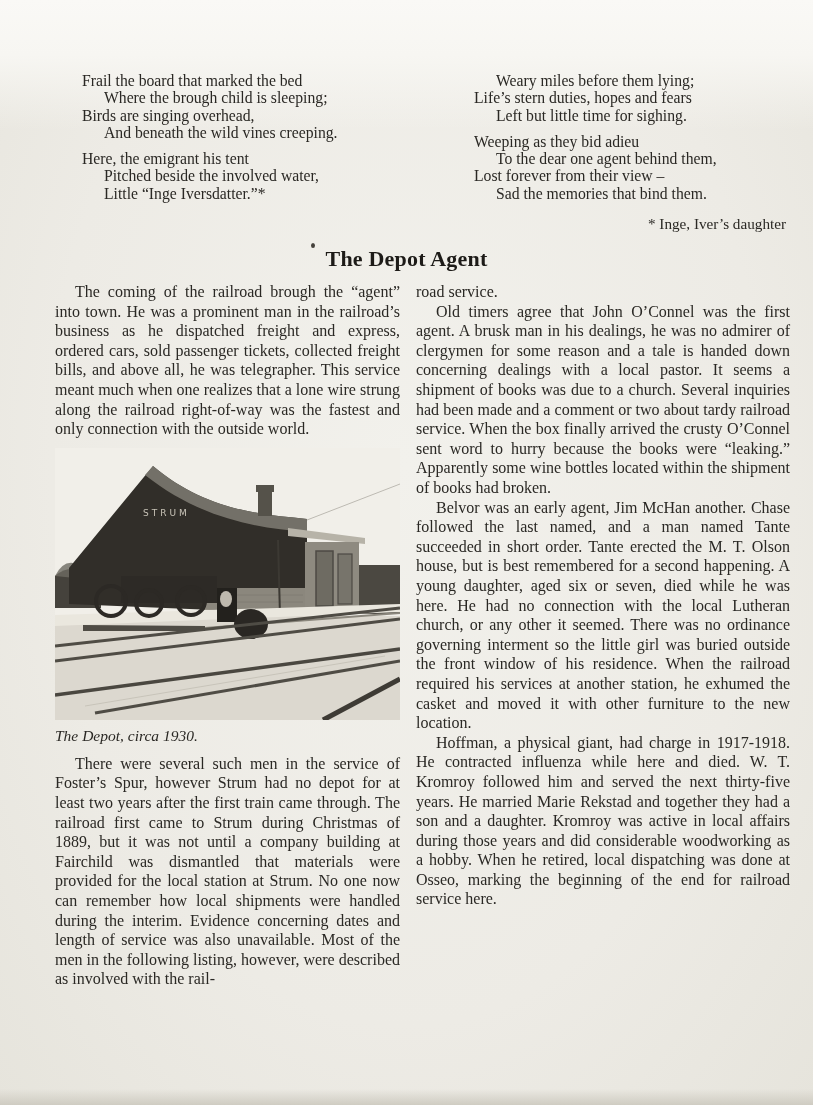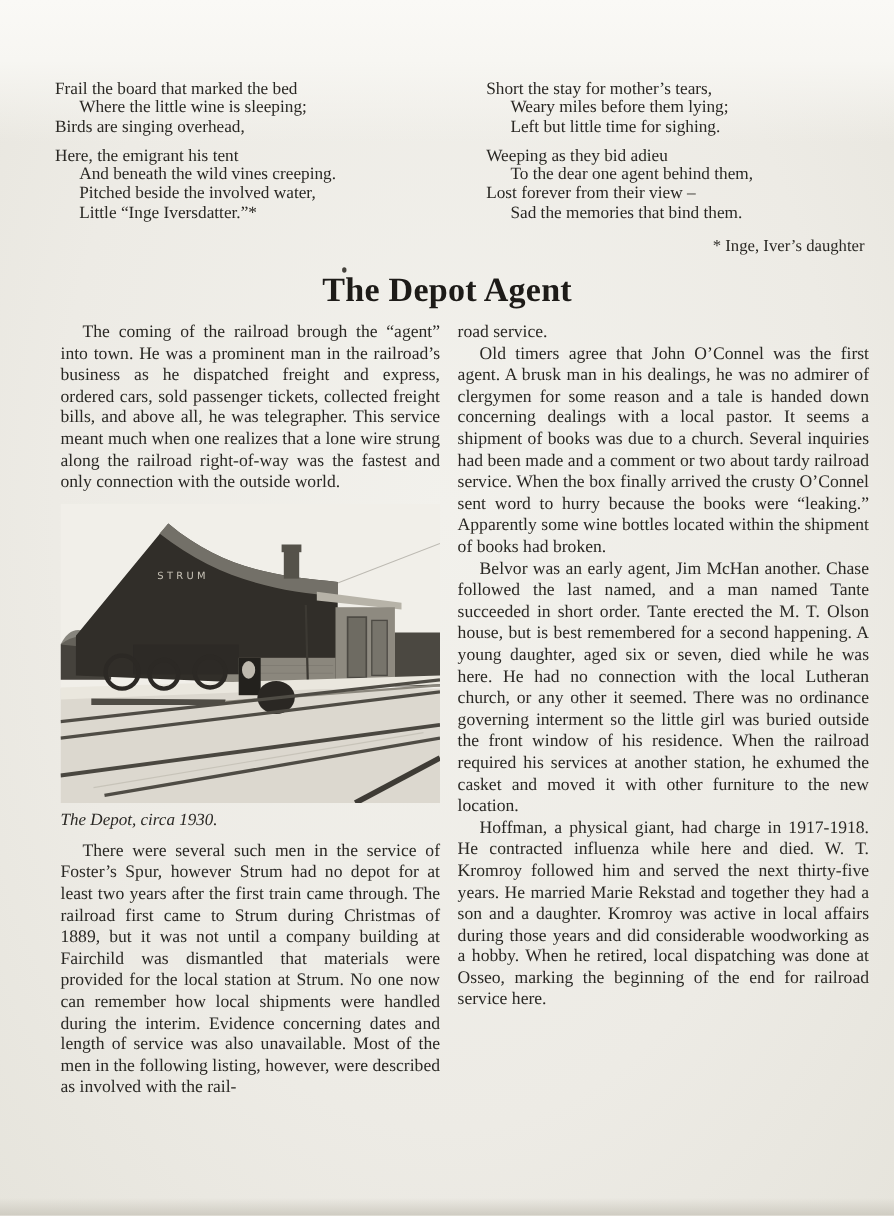--- a/index.html
+++ b/index.html
@@ -12,38 +12,38 @@
       linear-gradient(#faf9f6 0px,#f7f6f2 55px,rgba(247,246,242,0) 130px),
       radial-gradient(ellipse at 50% 42%, #f2f1ec 0%, #edebe5 62%, #e6e4dc 100%);
     color:#2a2824;
     font-family:"Liberation Serif", serif;
   }
   .bottom-band{
     position:absolute;left:0;bottom:0;width:100%;height:16px;
     background:linear-gradient(rgba(210,207,198,0),#cfccc2);
   }
   
-  .poem-wrap{display:flex;padding:72px 20px 0 50px;align-items:center;}
+  .poem-wrap{display:flex;padding:72px 20px 0 82px;align-items:center;}
   .poem-col{font-size:15.7px;line-height:17.3px;}
   .poem-col.left{width:392px;flex:none;}
   .poem-col.right{flex:1;}
   .poem-line{white-space:nowrap;}
   .poem-line.ind{padding-left:22px;}
   .poem-line.stanza-gap{margin-top:9px;}
   .poem-footnote{
     text-align:right;padding-right:27px;margin-top:13px;
     font-size:15.2px;
     padding-left:36px;
   }
   
   .title{
     position:relative;
     margin:13px 0 0 0;
     text-align:center;
-    font-size:31px;
+    font-size:22px;
     font-weight:bold;
     letter-spacing:.2px;
     color:#1d1b18;
   }
   .title .ink-dot{
     position:absolute;top:-3px;left:50%;
     width:4px;height:5px;border-radius:50%;
     background:#45423c;
     transform:translateX(-96px);
   }
@@ -69,30 +69,30 @@
   .col-left .body-para.after-photo{margin-top:9px;}
 </style>
 </head>
 <body>
 
 <div class="page">
 
   <div class="poem-wrap">
     <div class="poem-col left">
       <div class="poem-line">Frail the board that marked the bed</div>
-      <div class="poem-line ind">Where the little wine is sleeping;</div>
+      <div class="poem-line ind">Where the brough child is sleeping;</div>
       <div class="poem-line">Birds are singing overhead,</div>
+      <div class="poem-line ind">And beneath the wild vines creeping.</div>
       <div class="poem-line stanza-gap">Here, the emigrant his tent</div>
-      <div class="poem-line ind">And beneath the wild vines creeping.</div>
       <div class="poem-line ind">Pitched beside the involved water,</div>
       <div class="poem-line ind">Little “Inge Iversdatter.”*</div>
     </div>
     <div class="poem-col right">
-      <div class="poem-line">Short the stay for mother’s tears,</div>
       <div class="poem-line ind">Weary miles before them lying;</div>
+      <div class="poem-line">Life’s stern duties, hopes and fears</div>
       <div class="poem-line ind">Left but little time for sighing.</div>
       <div class="poem-line stanza-gap">Weeping as they bid adieu</div>
       <div class="poem-line ind">To the dear one agent behind them,</div>
       <div class="poem-line">Lost forever from their view –</div>
       <div class="poem-line ind">Sad the memories that bind them.</div>
     </div>
   </div>
 
   <div class="poem-footnote">* Inge, Iver’s daughter</div>
 

